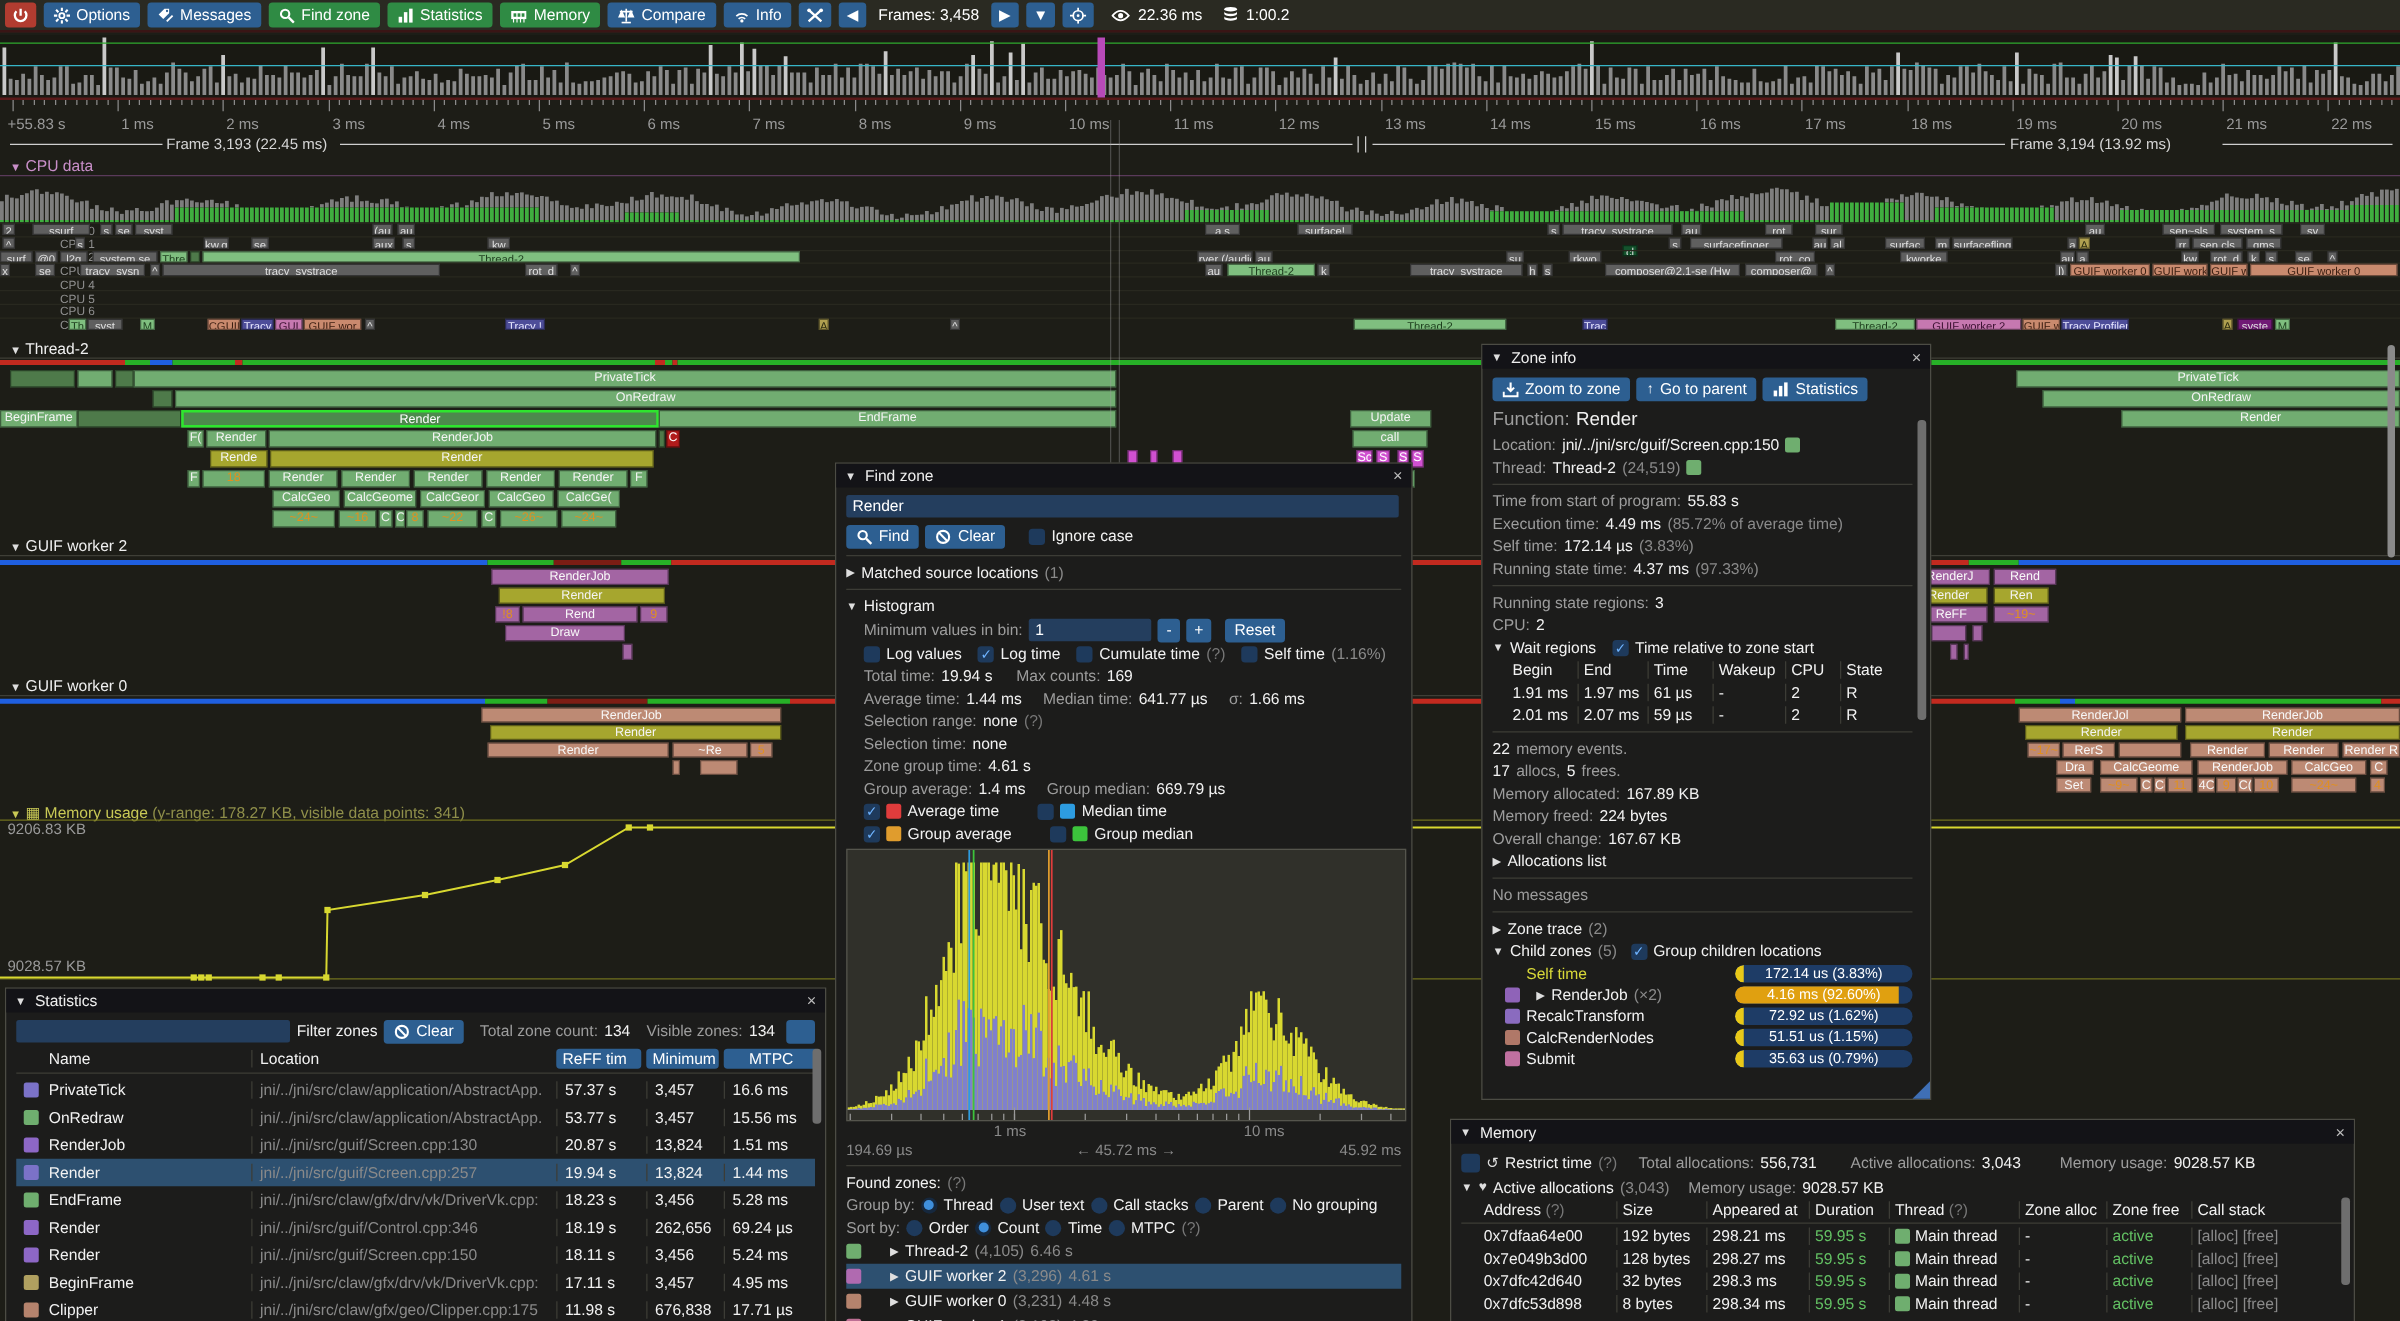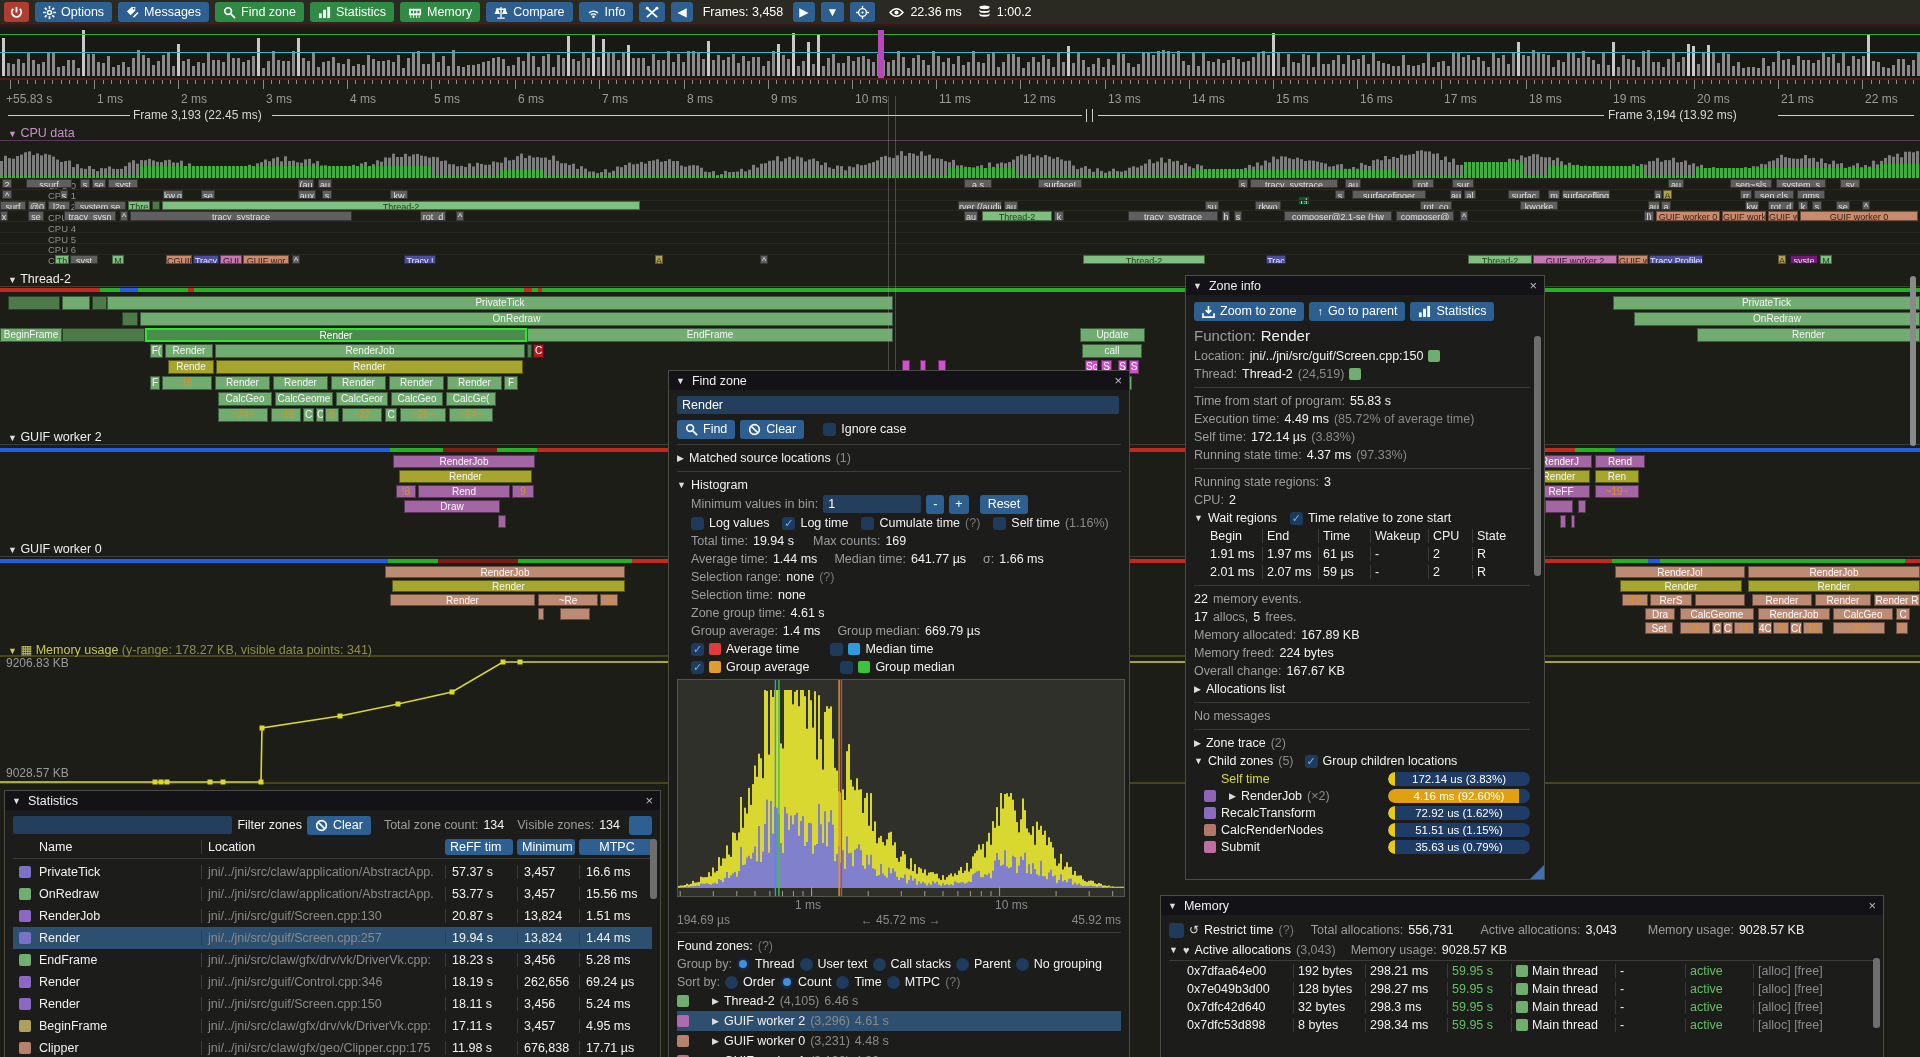--- a/index.html
+++ b/index.html
@@ -3107,20 +3107,30 @@
       </div>
       <div class="ln">
         <span class="tri">▼</span>
         <span class="uico" style="color:#ddd;font-size:11px">♥</span>
         <span class="val">Active allocations</span>
           <span class="dim">(3,043)</span>
         <span class="lab" style="margin-left:10px">Memory usage:</span>
           <span class="val">9028.57 KB</span>
       </div>
       <div id="mem-table">
+          <div style="display:grid;grid-template-columns:104px 66px 76px 58px 98px 64px 62px 120px;height:18px;align-items:center;column-gap:6px;padding-left:14px;">
+            <span class="val " style="padding-left:4px;white-space:nowrap;overflow:hidden">Address <span class="q">(?)</span></span>
+            <span class="val grid-sep" style="padding-left:4px;white-space:nowrap;overflow:hidden">Size</span>
+            <span class="val grid-sep" style="padding-left:4px;white-space:nowrap;overflow:hidden">Appeared at</span>
+            <span class="val grid-sep" style="padding-left:4px;white-space:nowrap;overflow:hidden">Duration</span>
+            <span class="val grid-sep" style="padding-left:4px;white-space:nowrap;overflow:hidden">Thread <span class="q">(?)</span></span>
+            <span class="val grid-sep" style="padding-left:4px;white-space:nowrap;overflow:hidden">Zone alloc</span>
+            <span class="val grid-sep" style="padding-left:4px;white-space:nowrap;overflow:hidden">Zone free</span>
+            <span class="val grid-sep" style="padding-left:4px;white-space:nowrap;overflow:hidden">Call stack</span>
+          </div>
           <div class="sep" style="margin:1px 0"></div>
           <div style="display:grid;grid-template-columns:104px 66px 76px 58px 98px 64px 62px 120px;height:18px;align-items:center;column-gap:6px;padding-left:14px;">
    <span class="val" style="padding-left:4px">0x7dfaa64e00</span>
    <span class="val grid-sep" style="padding-left:4px">192 bytes</span>
    <span class="val grid-sep" style="padding-left:4px">298.21 ms</span>
    <span class="grn grid-sep" style="padding-left:4px">59.95 s</span>
    <span class="grid-sep" style="padding-left:4px;display:flex;align-items:center;gap:4px">
               <span class="csq" style="background:#6fae6f"></span>
               <span class="val">Main thread</span>
             </span>

